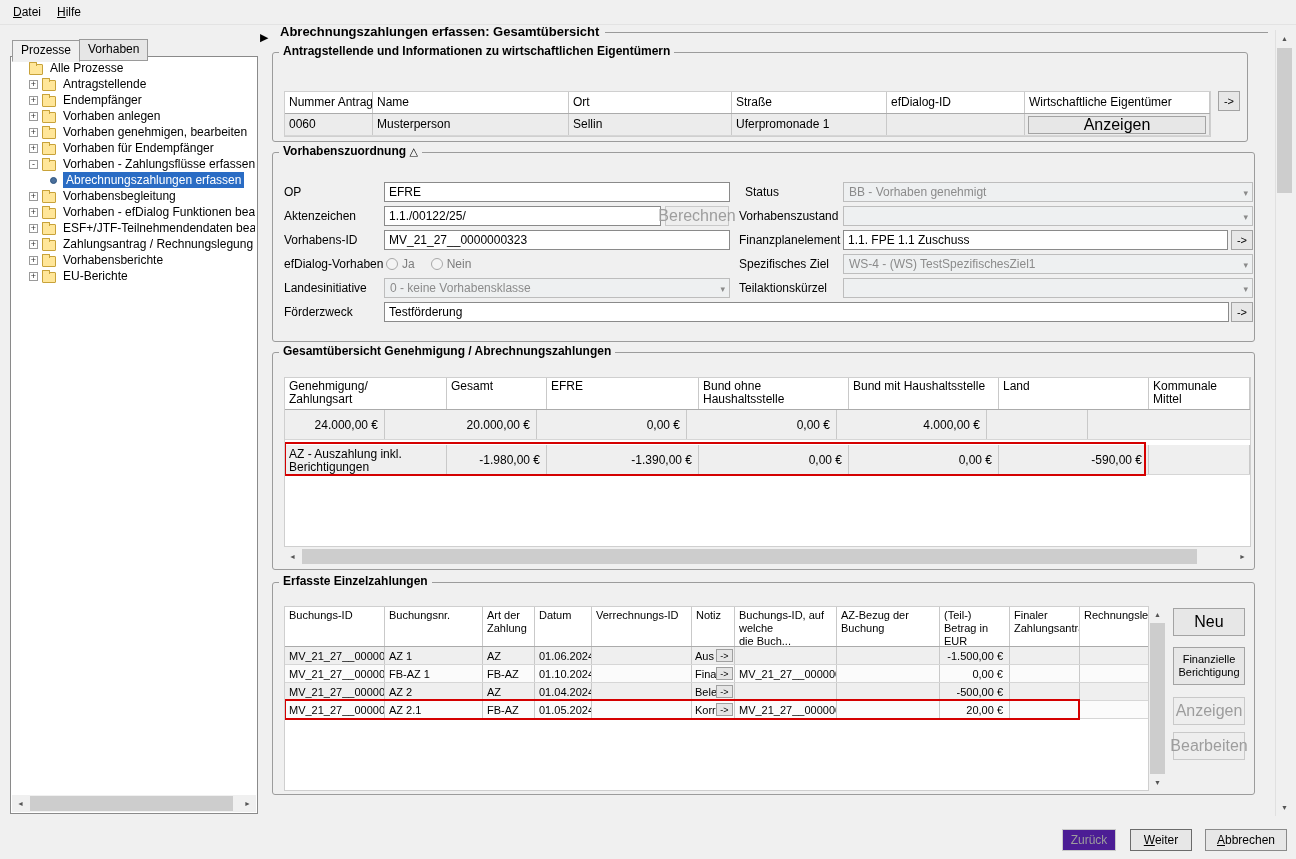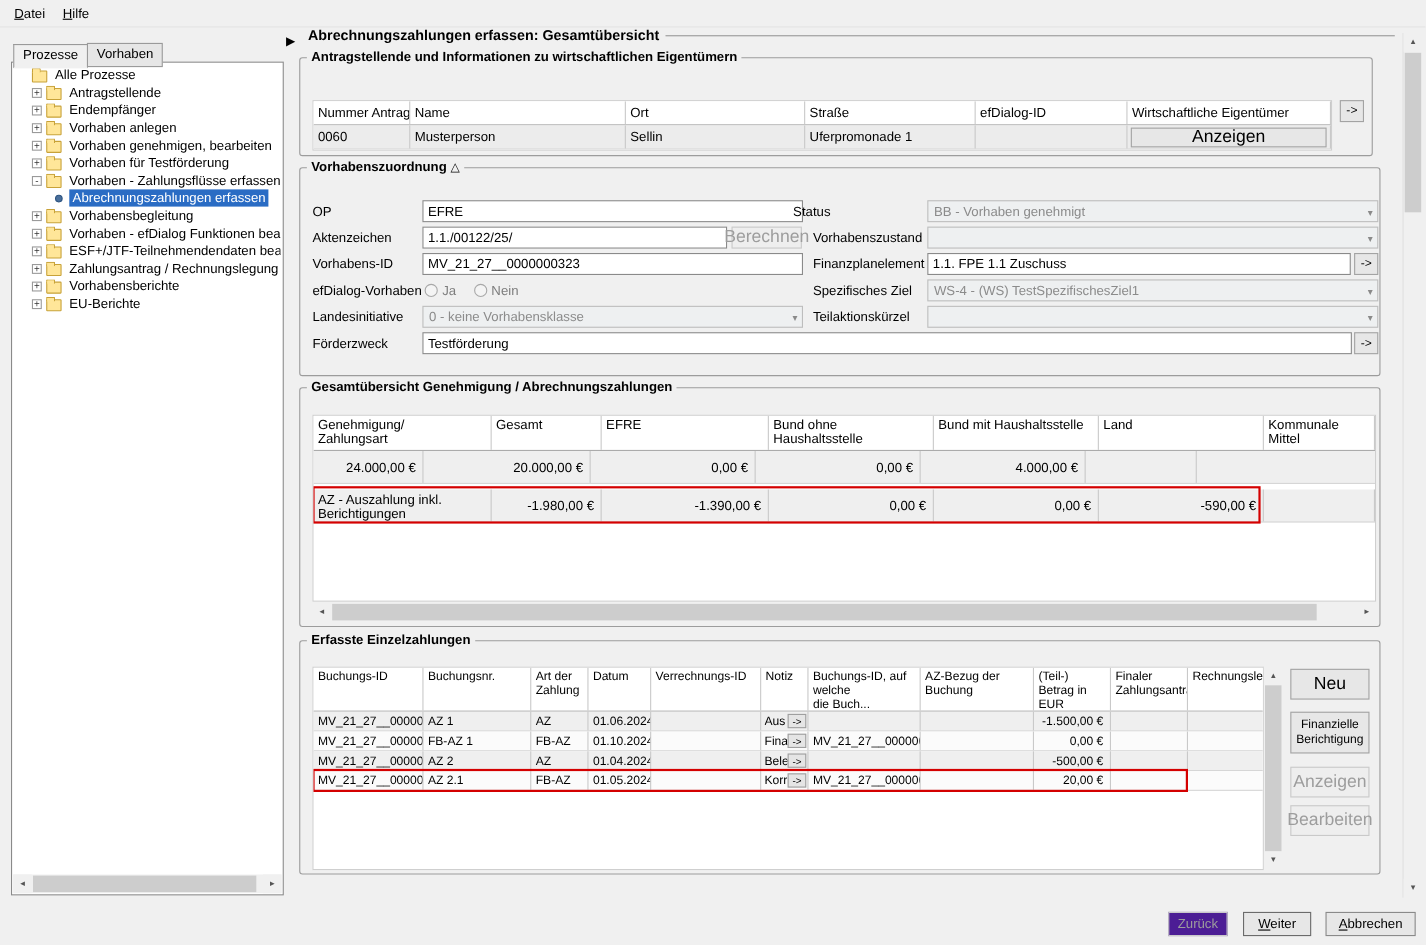--- a/index.html
+++ b/index.html
@@ -108,21 +108,21 @@
         <div class="tree-label">Vorhaben anlegen</div>
       </div>
       <div class="tree-row" style="padding-left: 16px;">
         <div class="expander">+</div>
         <div class="folder-ic"></div>
         <div class="tree-label">Vorhaben genehmigen, bearbeiten</div>
       </div>
       <div class="tree-row" style="padding-left: 16px;">
         <div class="expander">+</div>
         <div class="folder-ic"></div>
-        <div class="tree-label">Vorhaben für Testförderung</div>
+        <div class="tree-label">Vorhaben für Endempfänger</div>
       </div>
       <div class="tree-row" style="padding-left: 16px;">
         <div class="expander">-</div>
         <div class="folder-ic"></div>
         <div class="tree-label">Vorhaben - Zahlungsflüsse erfassen</div>
       </div>
       <div class="tree-row selected" style="padding-left: 34px;">
         <div class="dot-ic"></div>
         <div class="tree-label">Abrechnungszahlungen erfassen</div>
       </div>
@@ -227,21 +227,21 @@
   <div class="flabel" style="left:11px;top:125px">Landesinitiative</div>
   <div class="combo" style="left:111px;top:125px;width:346px">
     <span>0 - keine Vorhabensklasse</span>
     <span class="chev">▾</span>
   </div>
 
   <div class="flabel" style="left:11px;top:149px">Förderzweck</div>
   <input class="tb" style="left: 111px; top: 149px; width: 845px;" value="Testförderung">
   <div class="btn arrow-btn" style="left:958px;top:149px">-&gt;</div>
 
-  <div class="flabel" style="left:448px;top:29px">Status</div>
+  <div class="flabel" style="left:472px;top:29px">Status</div>
   <div class="combo" style="left:570px;top:29px;width:410px">
     <span>BB - Vorhaben genehmigt</span>
     <span class="chev">▾</span>
   </div>
 
   <div class="flabel" style="left:466px;top:53px">Vorhabenszustand</div>
   <div class="combo" style="left:570px;top:53px;width:410px">
     <span></span>
     <span class="chev">▾</span>
   </div>

